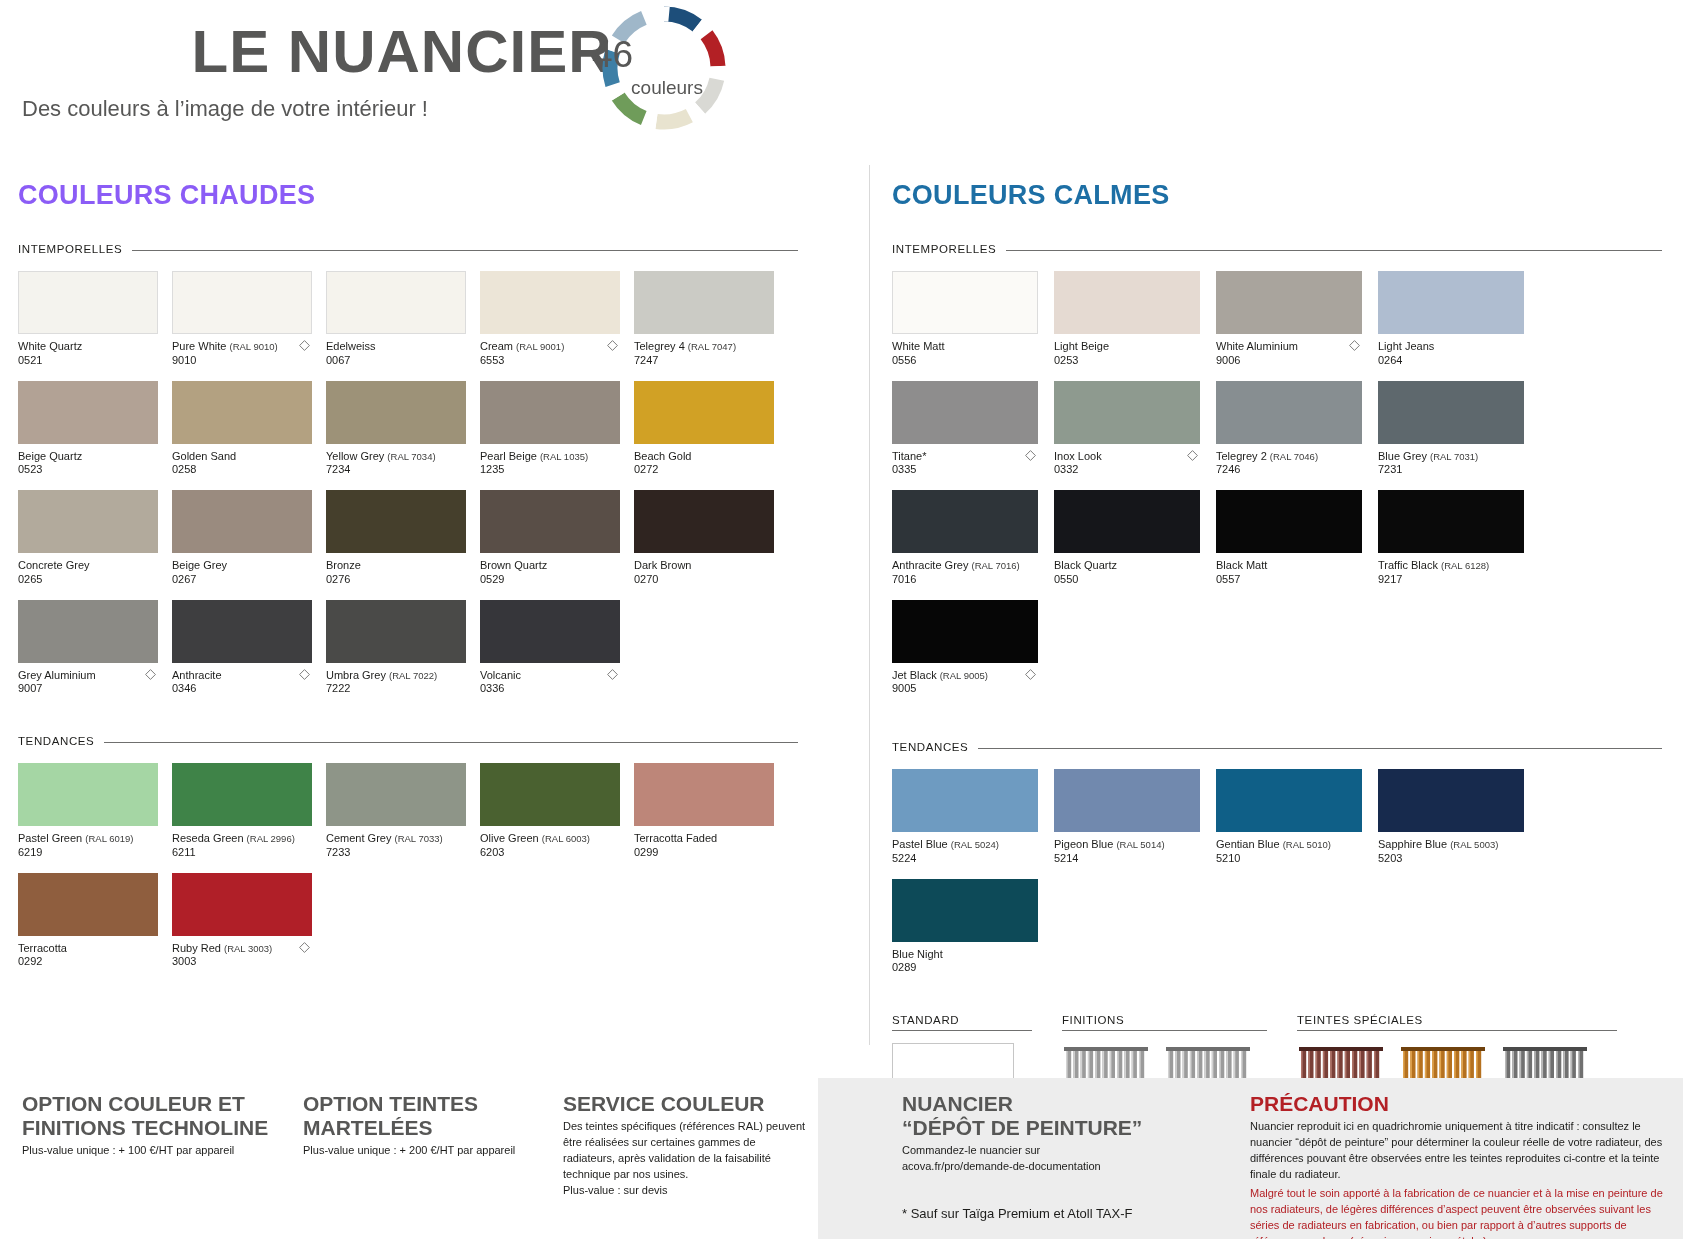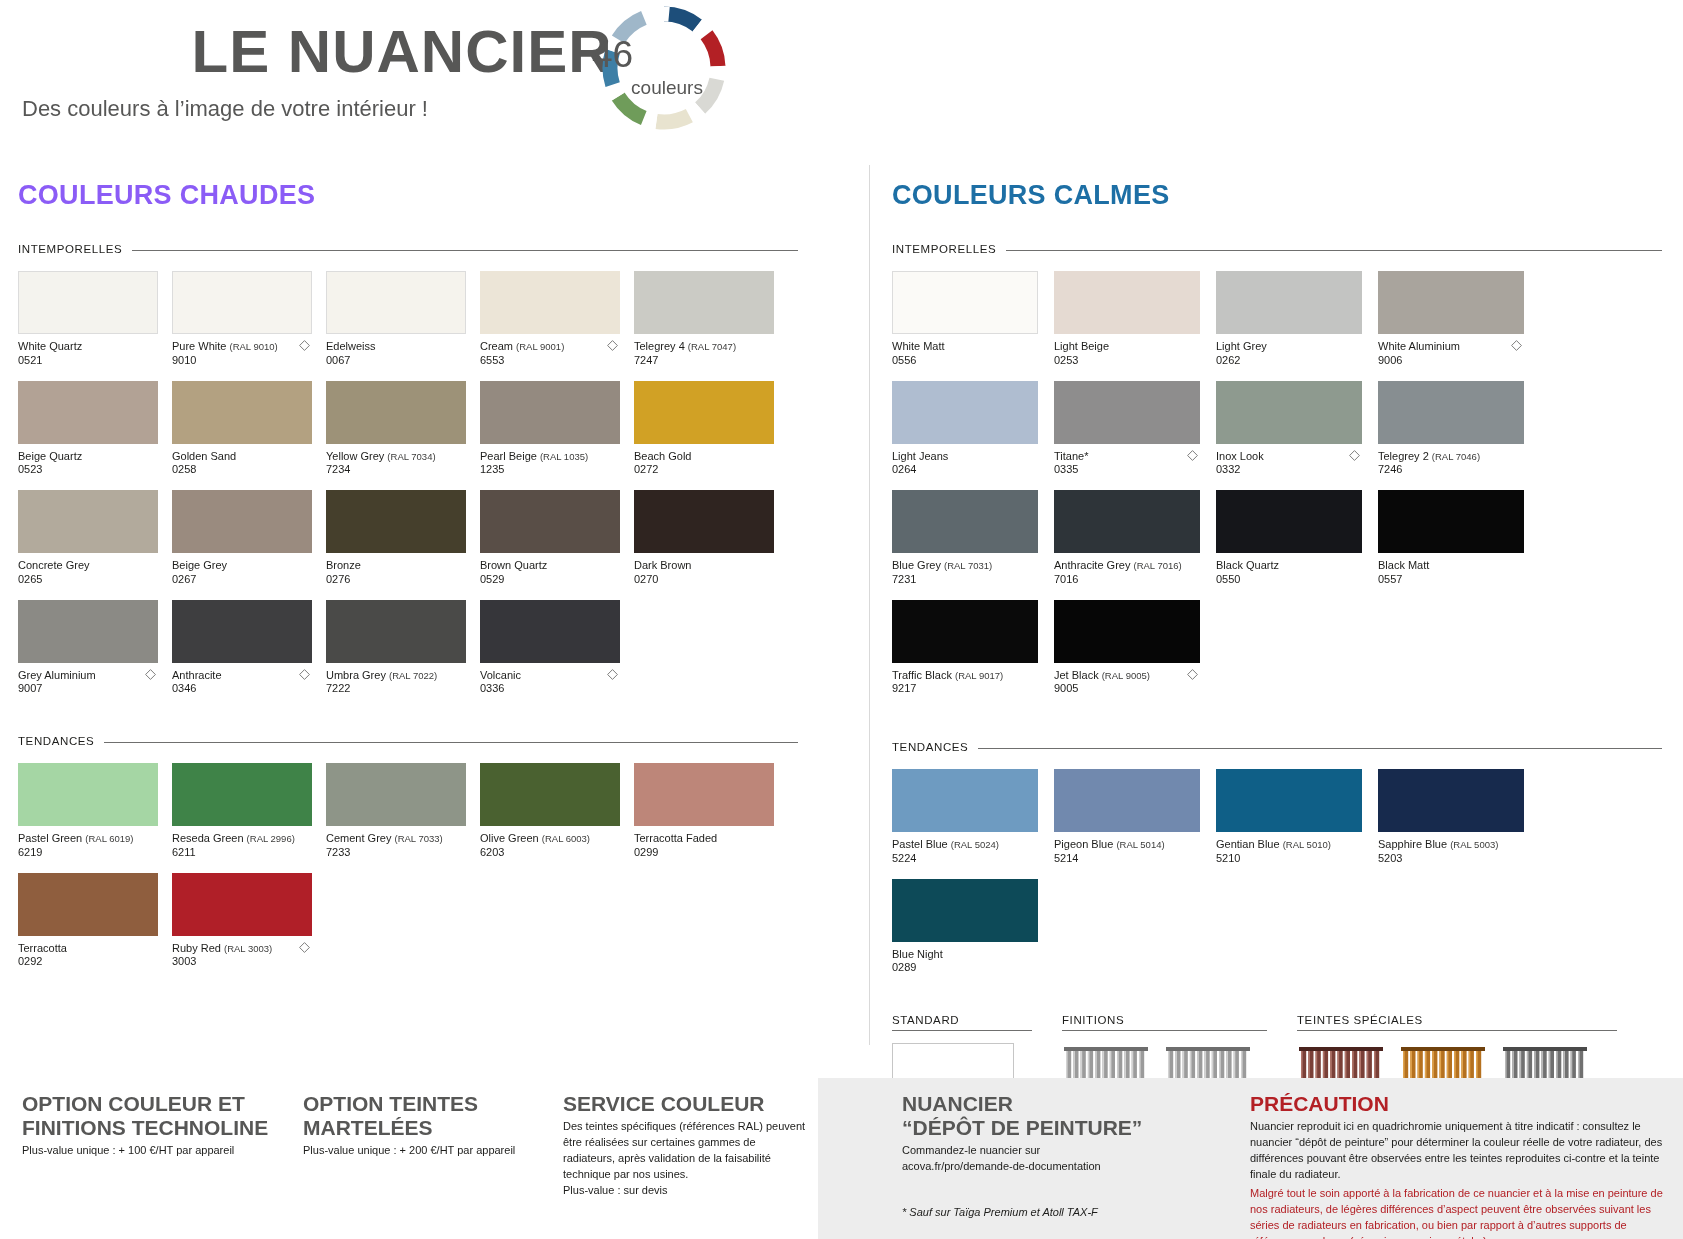--- a/index.html
+++ b/index.html
@@ -90,21 +90,21 @@
   .footnote .fn-d{display:inline-block;width:10px;}
 
   
   .bottom{position:absolute;left:0;top:1078px;width:1683px;height:161px;}
   .bottom-grey{position:absolute;left:818px;top:0;width:865px;height:161px;background:#ededed;}
   .bcol{position:absolute;top:14px;}
   .bh{font-size:21px;font-weight:bold;color:#575756;line-height:1.15;}
   .bh.red{color:#b32025;}
   .bt{font-size:11px;color:#1d1d1b;line-height:1.45;margin-top:3px;}
   .bt.red{color:#b32025;}
-  .bt.small{font-size:11px;font-style:italic;}
+  .bt.small{font-size:13px;}
 </style>
 </head>
 <body>
 
 <div class="page">
 
   <div class="header">
     <div class="title">LE NUANCIER</div>
     <div class="subtitle">Des couleurs à l’image de votre intérieur !</div>
   </div>
@@ -322,25 +322,20 @@
           <span class="swatch" style="background:#fbfaf7;border:1px solid #dcdcdc;box-sizing:border-box"></span>
           <div class="cname"><span>White Matt</span></div>
           <div class="ccode">0556</div>
         </div>
         <div class="cell">
           <span class="swatch" style="background:#e5dad2"></span>
           <div class="cname"><span>Light Beige</span></div>
           <div class="ccode">0253</div>
         </div>
         <div class="cell">
-          <span class="swatch" style="background:#c3c4c2"></span>
-          <div class="cname"><span>Light Grey</span></div>
-          <div class="ccode">0262</div>
-        </div>
-        <div class="cell">
           <span class="swatch" style="background:#a9a49d"></span>
           <div class="cname"><span>White Aluminium</span></div>
           <div class="ccode">9006</div>
           <span class="diamond">
             <svg width="11" height="11" viewBox="0 0 11 11">
               <path d="M5.5 0.6 L10.4 5.5 L5.5 10.4 L0.6 5.5 Z" fill="none" stroke="#6f6f6e" stroke-width="0.9"></path>
             </svg>
           </span>
         </div>
         <div class="cell">
@@ -388,21 +383,21 @@
           <div class="cname"><span>Black Quartz</span></div>
           <div class="ccode">0550</div>
         </div>
         <div class="cell">
           <span class="swatch" style="background:#080808"></span>
           <div class="cname"><span>Black Matt</span></div>
           <div class="ccode">0557</div>
         </div>
         <div class="cell">
           <span class="swatch" style="background:#0a0a0a"></span>
-          <div class="cname"><span>Traffic Black</span> <span class="ral">(RAL 9017)</span></div>
+          <div class="cname"><span>Traffic Black</span> <span class="ral">(RAL 6128)</span></div>
           <div class="ccode">9217</div>
         </div>
         <div class="cell">
           <span class="swatch" style="background:#060606"></span>
           <div class="cname"><span>Jet Black</span> <span class="ral">(RAL 9005)</span></div>
           <div class="ccode">9005</div>
           <span class="diamond">
             <svg width="11" height="11" viewBox="0 0 11 11">
               <path d="M5.5 0.6 L10.4 5.5 L5.5 10.4 L0.6 5.5 Z" fill="none" stroke="#6f6f6e" stroke-width="0.9"></path>
             </svg>

